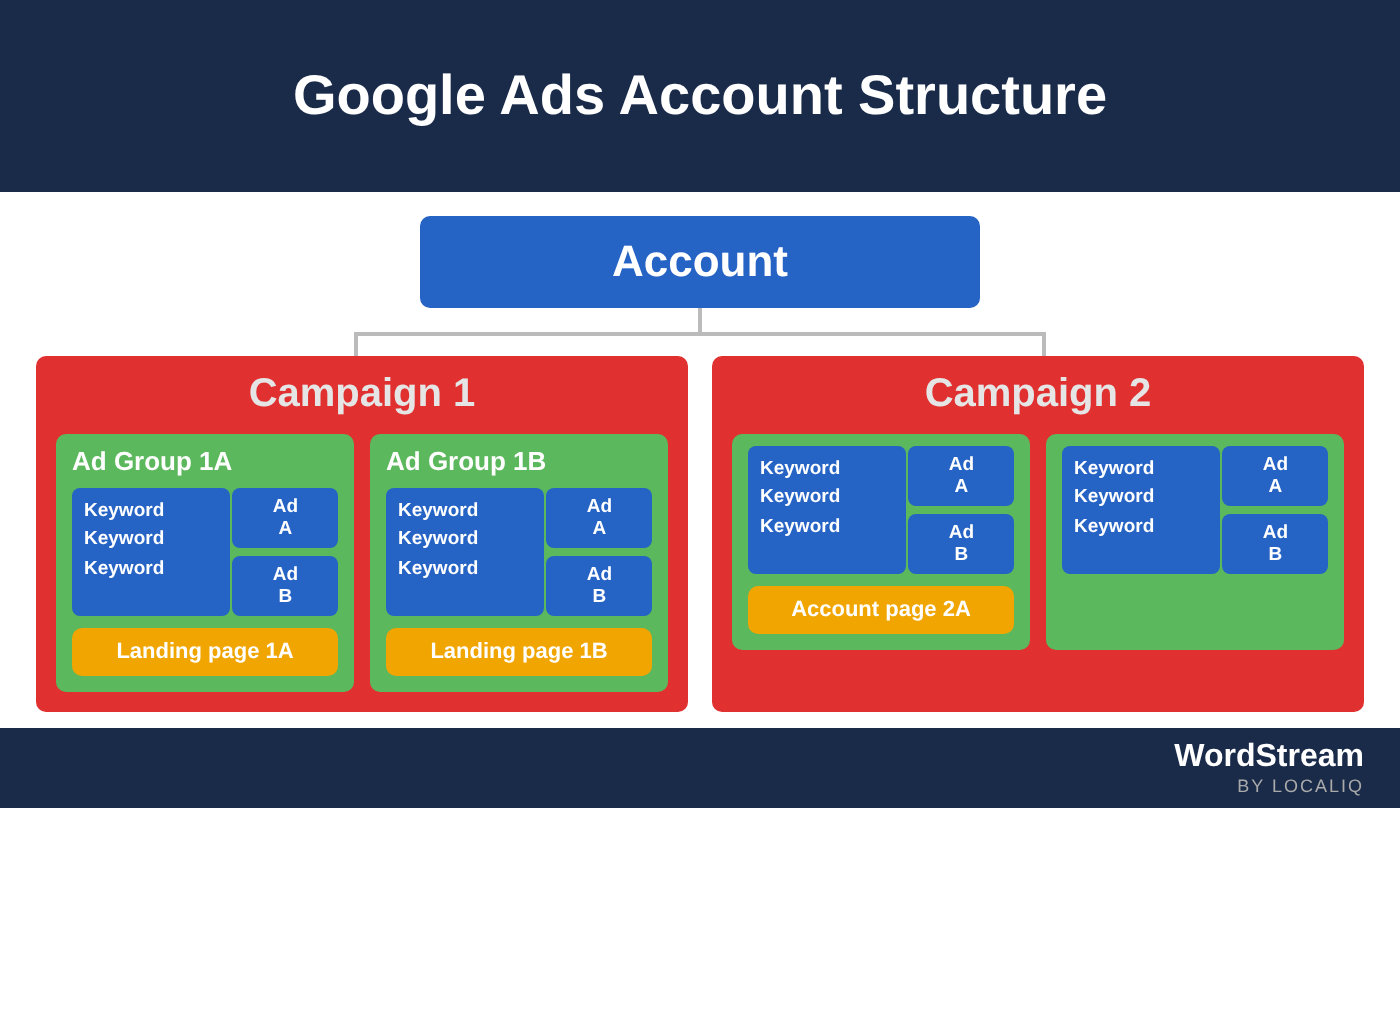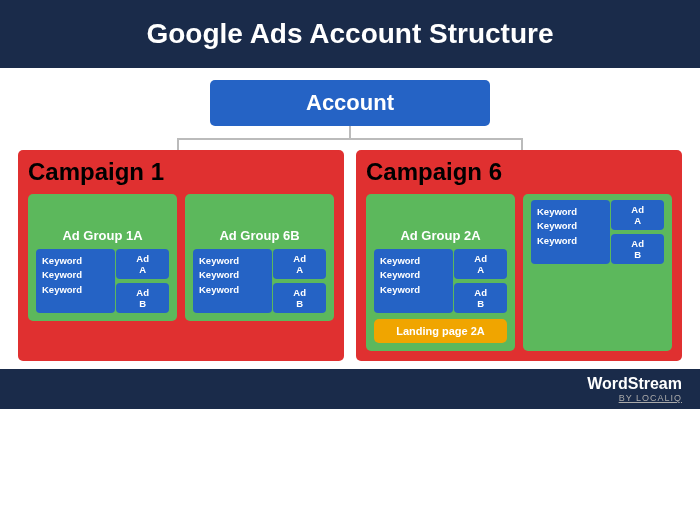--- a/index.html
+++ b/index.html
@@ -8,21 +8,21 @@
       height: 507px;
       font-family: Arial, sans-serif;
       background: #fff;
       overflow: hidden;
     }
 
     .header {
       background: #1a2b4a;
       color: #fff;
       text-align: center;
-      padding: 18px 10px;
+      padding: 32px 10px;
       font-size: 28px;
       font-weight: 900;
     }
 
     .main-content {
       background: #fff;
       padding: 12px 18px 8px 18px;
       display: flex;
       flex-direction: column;
       align-items: center;
@@ -54,24 +54,24 @@
       flex: 1;
       background: #e03030;
       border-radius: 5px;
       padding: 8px 10px 10px 10px;
       display: flex;
       flex-direction: column;
       gap: 8px;
     }
 
     .campaign-title {
-      color: #000000;
-      font-size: 24px;
-      font-weight: 900;
-      text-align: left;
+      color: #e5e5e5;
+      font-size: 20px;
+      font-weight: 900;
+      text-align: center;
     }
 
     
     .ad-groups-row {
       display: flex;
       gap: 8px;
     }
 
     .ad-group-block {
       flex: 1;
@@ -80,22 +80,21 @@
       padding: 6px 8px 8px 8px;
       display: flex;
       flex-direction: column;
       gap: 6px;
     }
 
     .ad-group-title {
       color: #fff;
       font-size: 13px;
       font-weight: 900;
-      text-align: center;
-      margin-top: 28px;
+      text-align: left;
     }
 
     
     .kw-ads-row {
       display: flex;
       gap: 1px;
     }
 
     .keyword-box {
       background: #2563c5;
@@ -155,21 +154,20 @@
     .wordstream-text {
       font-size: 16px;
       font-weight: 900;
       color: #fff;
     }
 
     .localiq-text {
       font-size: 9px;
       color: #aaa;
       letter-spacing: 1px;
-      text-decoration: underline;
     }
   </style>
 </head>
 <body>
 
 <div class="header">
   <span>Google Ads Account Structure</span>
 </div>
 
 <div class="main-content">
@@ -197,51 +195,52 @@
 
         <div class="ad-group-block">
           <div class="ad-group-title">Ad Group 1A</div>
           <div class="kw-ads-row">
             <div class="keyword-box">Keyword<br>Keyword<br>Keyword</div>
             <div class="ads-col">
               <div class="ad-box">Ad A</div>
               <div class="ad-box">Ad B</div>
             </div>
           </div>
-        </div>
-
-        <div class="ad-group-block">
-          <div class="ad-group-title">Ad Group 6B</div>
-          <div class="kw-ads-row">
-            <div class="keyword-box">Keyword<br>Keyword<br>Keyword</div>
-            <div class="ads-col">
-              <div class="ad-box">Ad A</div>
-              <div class="ad-box">Ad B</div>
-            </div>
-          </div>
+          <div class="landing-box">Landing page 1A</div>
+        </div>
+
+        <div class="ad-group-block">
+          <div class="ad-group-title">Ad Group 1B</div>
+          <div class="kw-ads-row">
+            <div class="keyword-box">Keyword<br>Keyword<br>Keyword</div>
+            <div class="ads-col">
+              <div class="ad-box">Ad A</div>
+              <div class="ad-box">Ad B</div>
+            </div>
+          </div>
+          <div class="landing-box">Landing page 1B</div>
         </div>
 
       </div>
     </div>
 
     <div class="campaign-block">
-      <div class="campaign-title">Campaign 6</div>
+      <div class="campaign-title">Campaign 2</div>
 
       <div class="ad-groups-row">
 
         <div class="ad-group-block">
-          <div class="ad-group-title">Ad Group 2A</div>
-          <div class="kw-ads-row">
-            <div class="keyword-box">Keyword<br>Keyword<br>Keyword</div>
-            <div class="ads-col">
-              <div class="ad-box">Ad A</div>
-              <div class="ad-box">Ad B</div>
-            </div>
-          </div>
-          <div class="landing-box">Landing page 2A</div>
+          <div class="kw-ads-row">
+            <div class="keyword-box">Keyword<br>Keyword<br>Keyword</div>
+            <div class="ads-col">
+              <div class="ad-box">Ad A</div>
+              <div class="ad-box">Ad B</div>
+            </div>
+          </div>
+          <div class="landing-box">Account page 2A</div>
         </div>
 
         <div class="ad-group-block">
           <div class="kw-ads-row">
             <div class="keyword-box">Keyword<br>Keyword<br>Keyword</div>
             <div class="ads-col">
               <div class="ad-box">Ad A</div>
               <div class="ad-box">Ad B</div>
             </div>
           </div>

